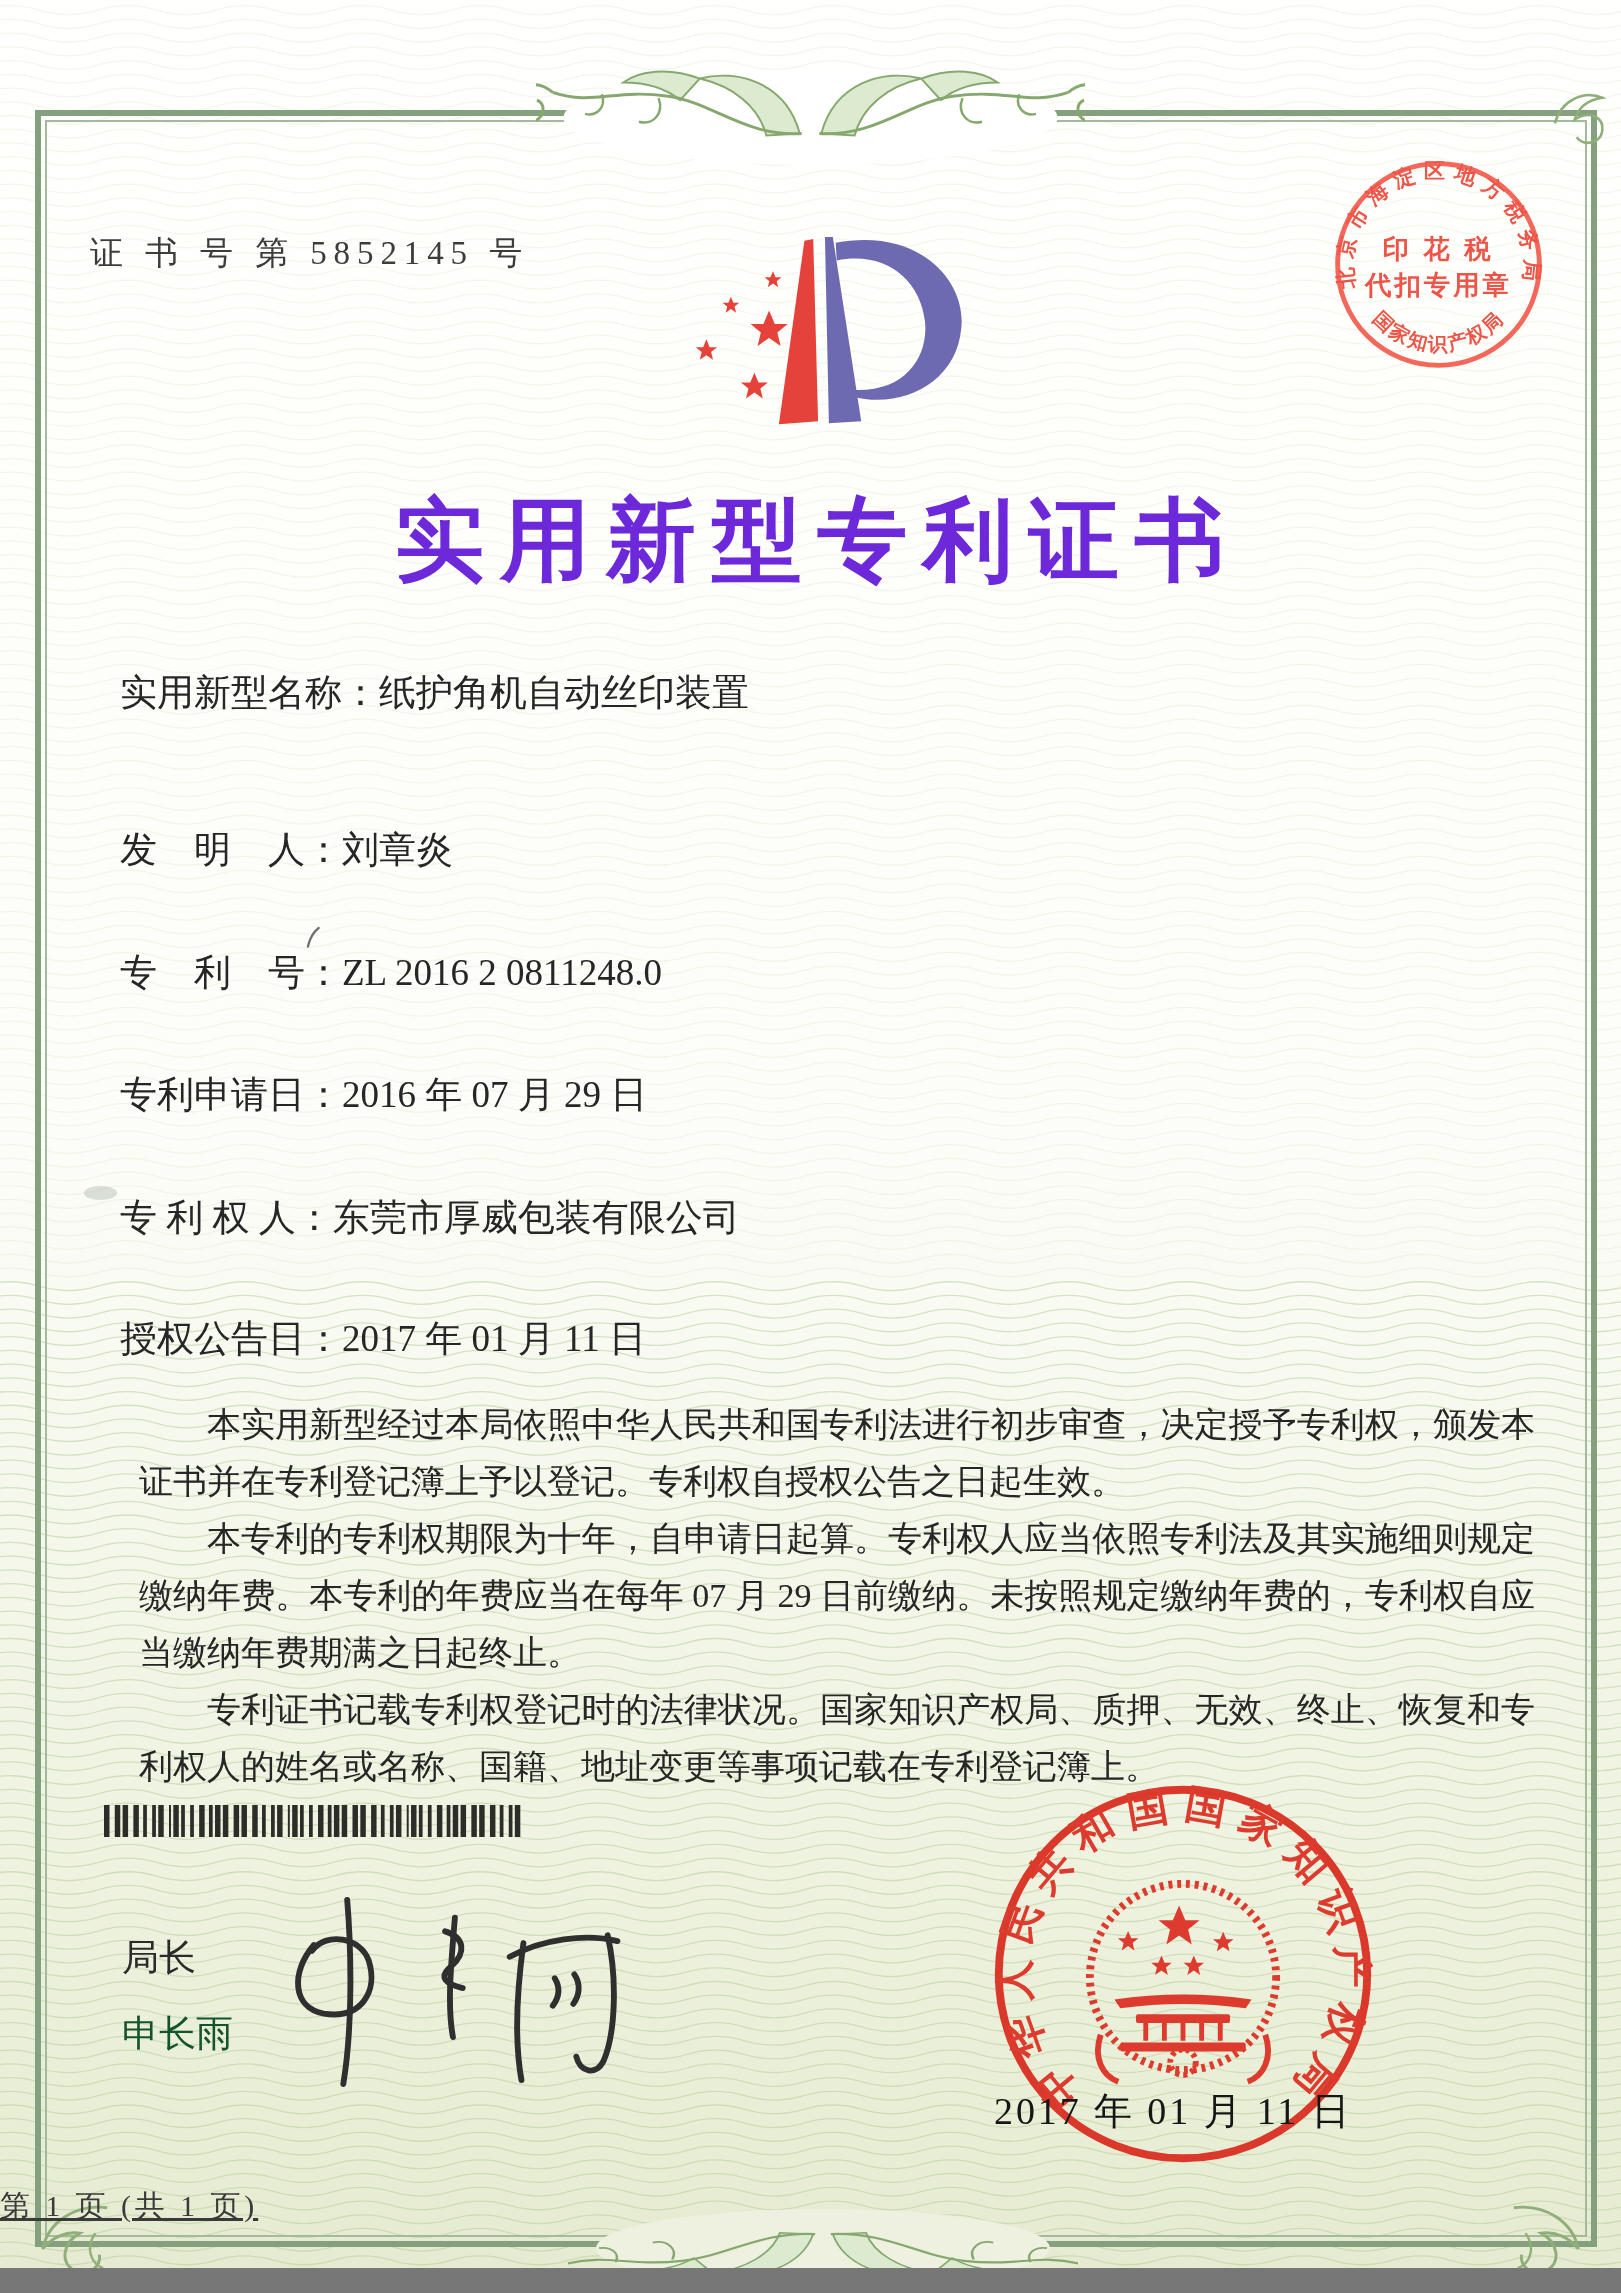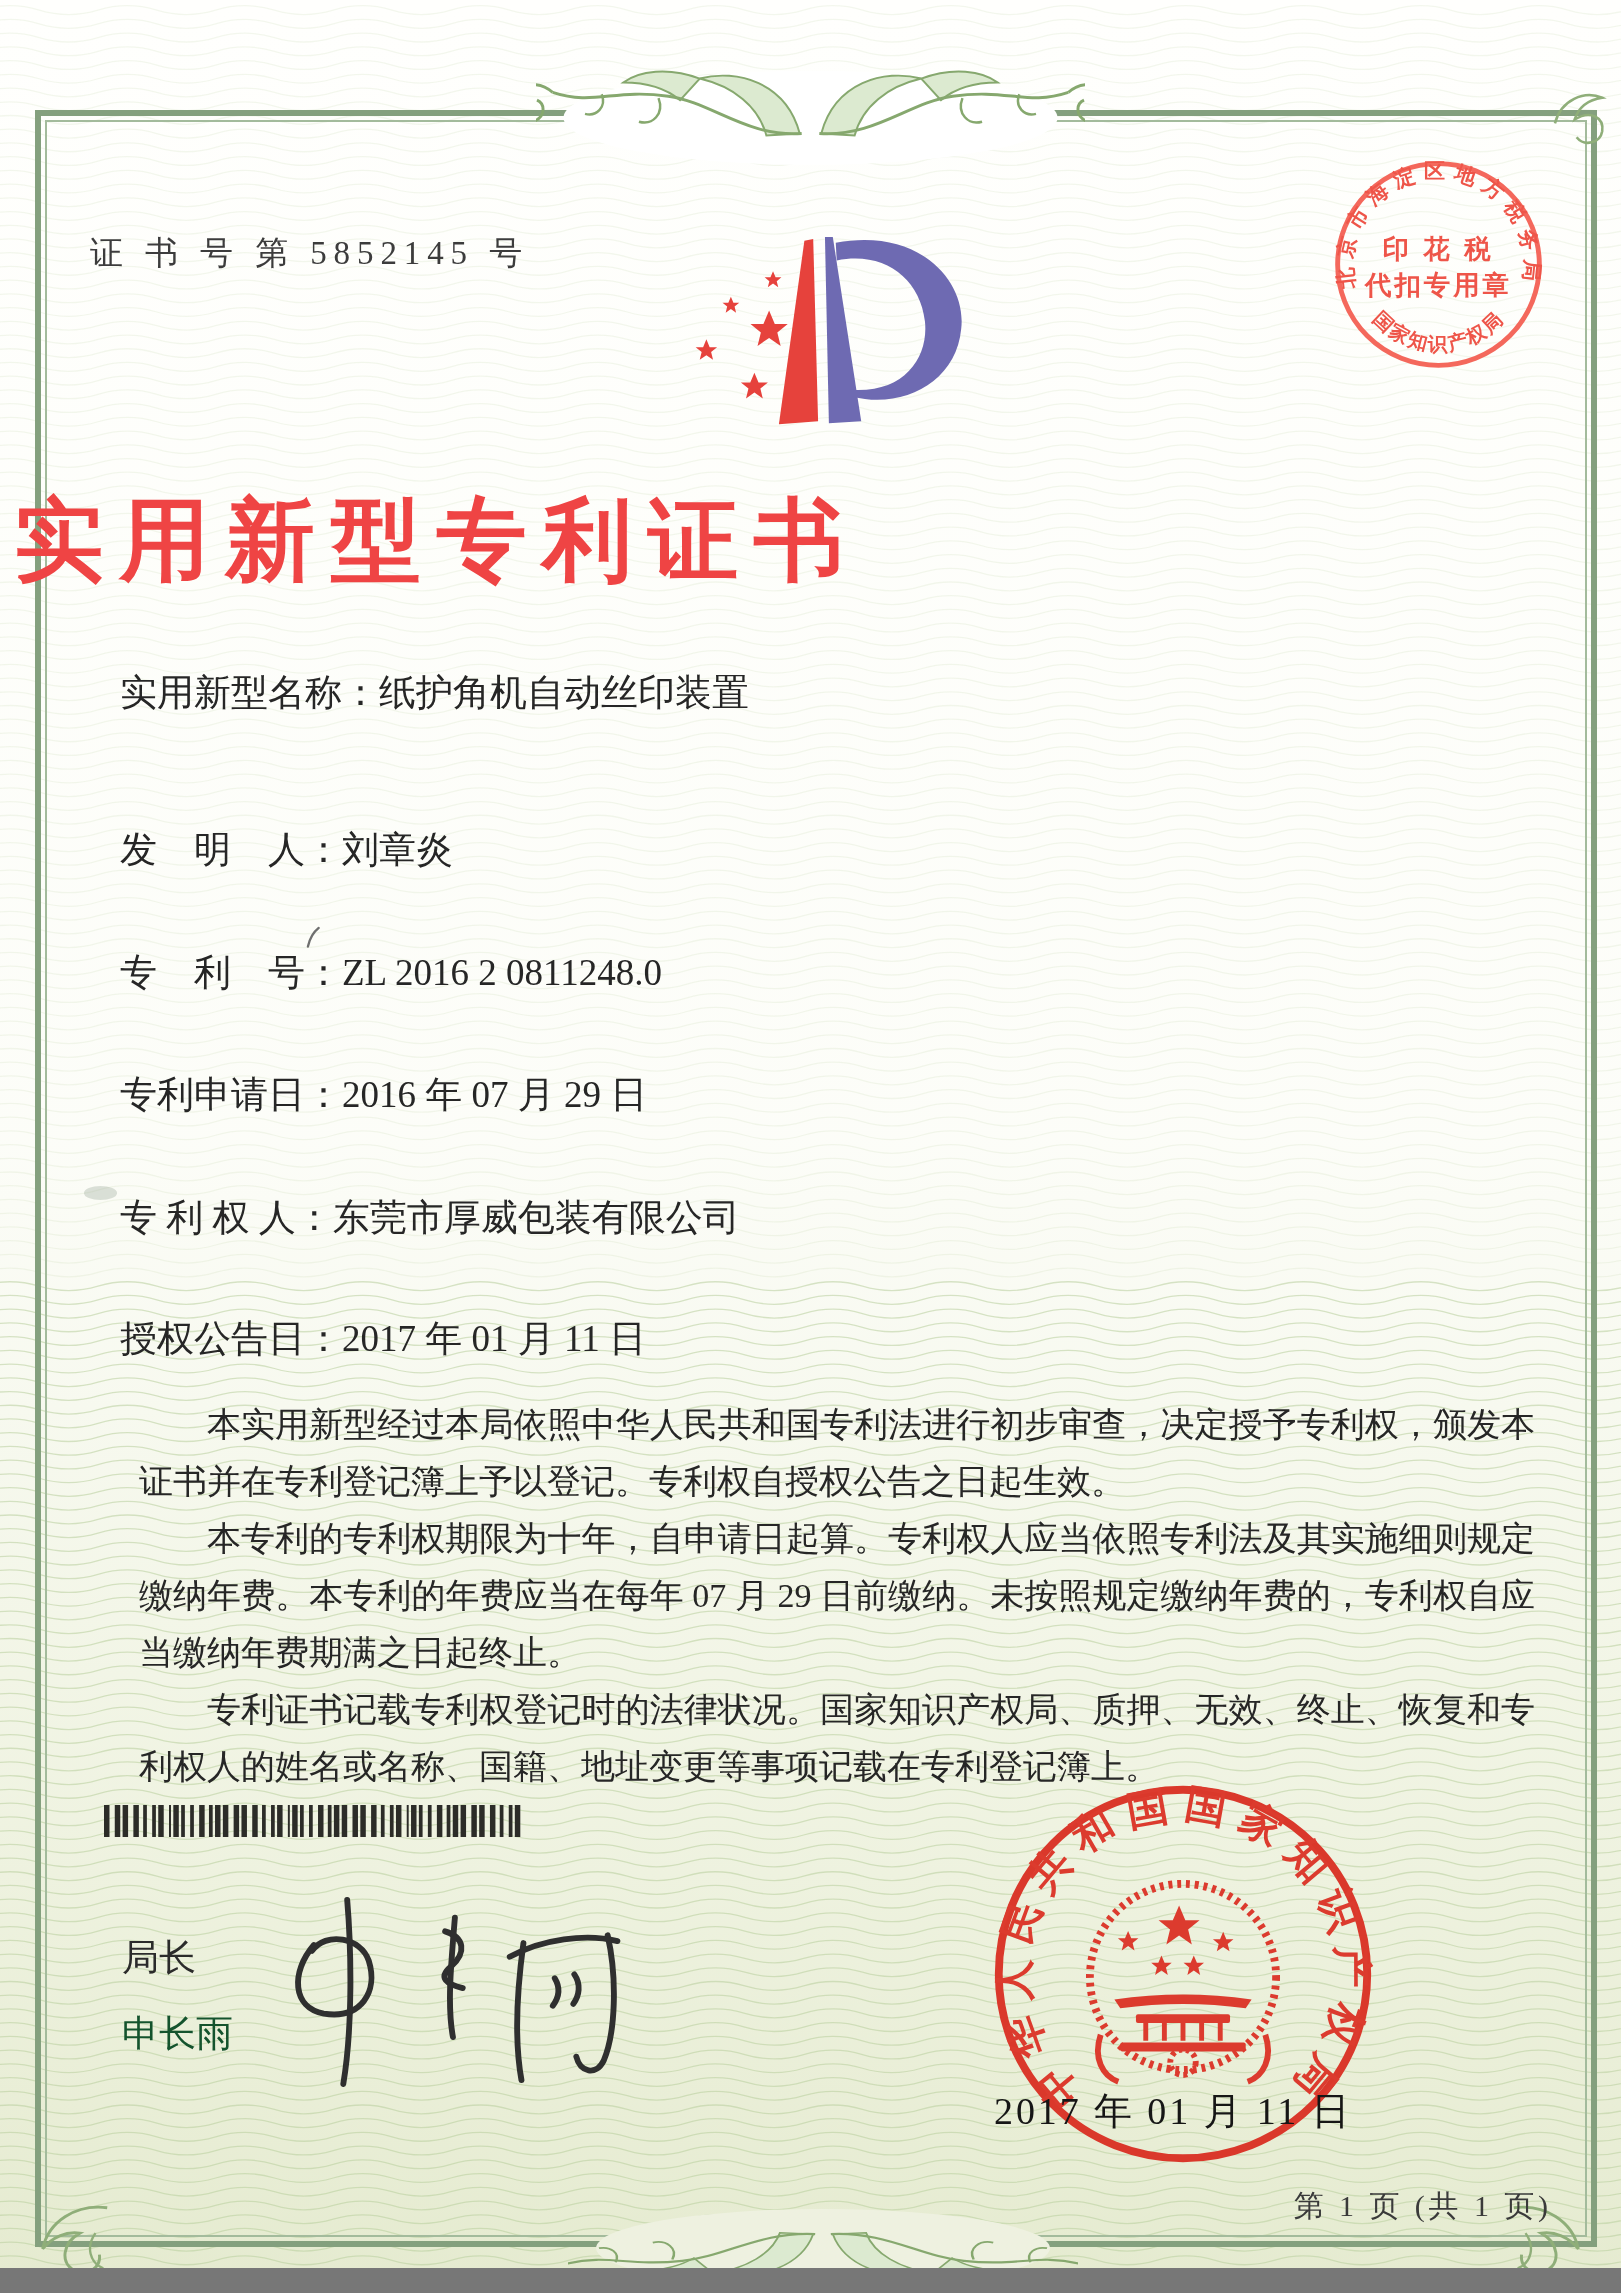--- a/index.html
+++ b/index.html
@@ -9,35 +9,35 @@
   .tint{position:absolute;inset:0;
         background:linear-gradient(180deg, rgba(243,246,233,0) 0%, rgba(240,244,226,0.18) 50%,
                    rgba(234,239,216,0.75) 80%, rgba(228,234,206,0.95) 100%);}
   .waves{position:absolute;left:0;top:0;width:1621px;height:2294px;}
   .frame{position:absolute;left:35px;top:110px;width:1562px;height:2137px;
          border:6.9px solid #84a07e;box-sizing:border-box;}
   .frame-inner{position:absolute;inset:3.9px;border:2px solid #a3bb9c;}
   .cert-no{left:90px;top:231px;font-size:33px;letter-spacing:6.9px;color:#3c3c3c;white-space:nowrap;}
   .logo{left:676px;top:227px;width:294px;height:211px;}
   .stamp{left:1321px;top:147px;width:235px;height:235px;}
-  .title{left:0;right:0;top:480px;text-align:left;font-size:90px;font-weight:bold;
-         color:#ef4444;letter-spacing:15.7px;padding-left:13.7px;}
+  .title{left:0;right:0;top:480px;text-align:center;font-size:90px;font-weight:bold;
+         color:#6d28d9;letter-spacing:15.7px;padding-left:13.7px;}
   .field{position:absolute;left:120px;font-size:37px;color:#262626;white-space:nowrap;}
   .f0{top:668px}.f1{top:825px}.f2{top:948px}.f3{top:1070px}.f4{top:1193px}.f5{top:1314px}
   .body-text{position:absolute;left:118px;top:1396px;width:1396px;font-size:34px;
              line-height:57px;color:#262626;text-align:justify;margin-left:21px;}
   .body-text p{margin:0;text-indent:2em;}
   .barcode{left:104px;top:1805px;width:421px;height:32px;}
   .sig-title{left:122px;top:1933px;font-size:37px;color:#2b2b2b;}
   .sig-name{left:122px;top:2009px;font-size:37px;color:#14532d;}
   .signature{left:263px;top:1888px;width:421px;height:211px;}
   .seal{left:987px;top:1778px;width:392px;height:392px;}
   .seal-date{left:994px;top:2086px;font-size:38px;color:#161616;letter-spacing:2.9px;white-space:nowrap;}
-  .footer{left:0;right:0;top:2186px;text-align:right;padding-right:69px;
-          font-size:30px;letter-spacing:3.9px;color:#3a3a3a;}
+  .footer{left:0;right:0;top:2186px;text-align:left;padding-right:99px;
+          font-size:30px;letter-spacing:3.9px;color:#3a3a3a;text-decoration:underline;}
   .ornament-top{left:536px;top:41px;width:549px;height:132px;}
   .ornament-bottom{left:568px;top:2205px;width:510px;height:90px;}
   .curl-tr{left:1551px;top:84px;width:65px;height:65px;}
   .curl-bl{left:27.4px;top:2194px;width:90px;height:90px;}
   .curl-br{left:1504px;top:2194px;width:90px;height:90px;transform:scaleX(-1);}
   .mark-tick{left:304px;top:925px;width:19.6px;height:25.5px;}
   .mark-smudge{left:84px;top:1186px;width:33px;height:13.7px;background:#93a292;
                opacity:.32;border-radius:50%;}
 </style>
 </head>

